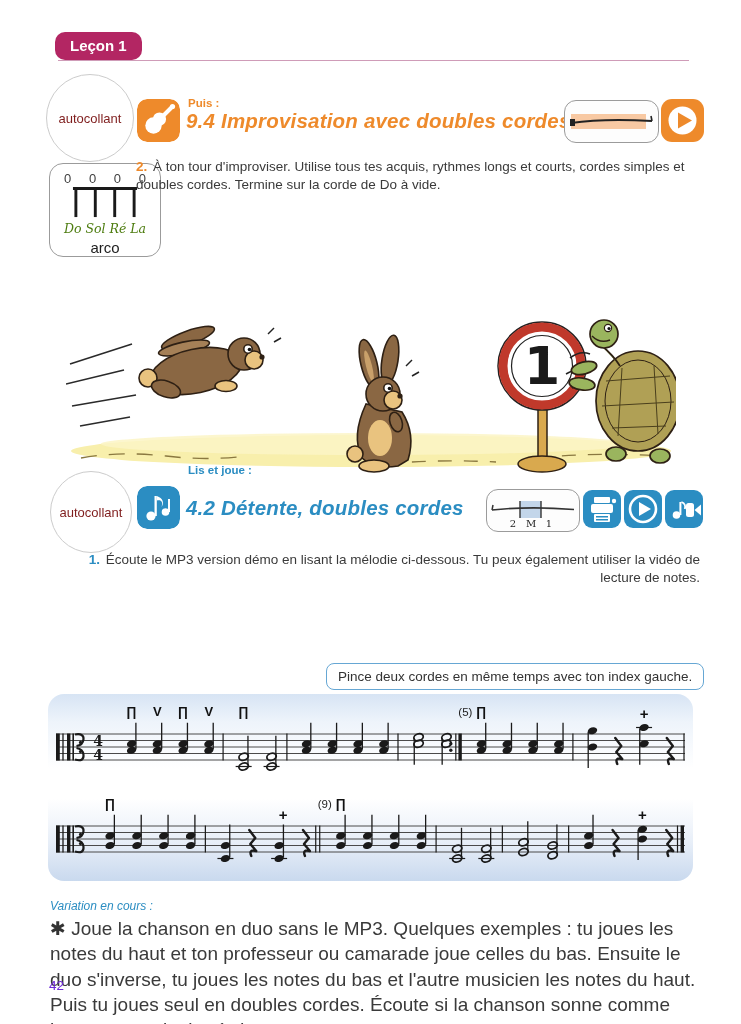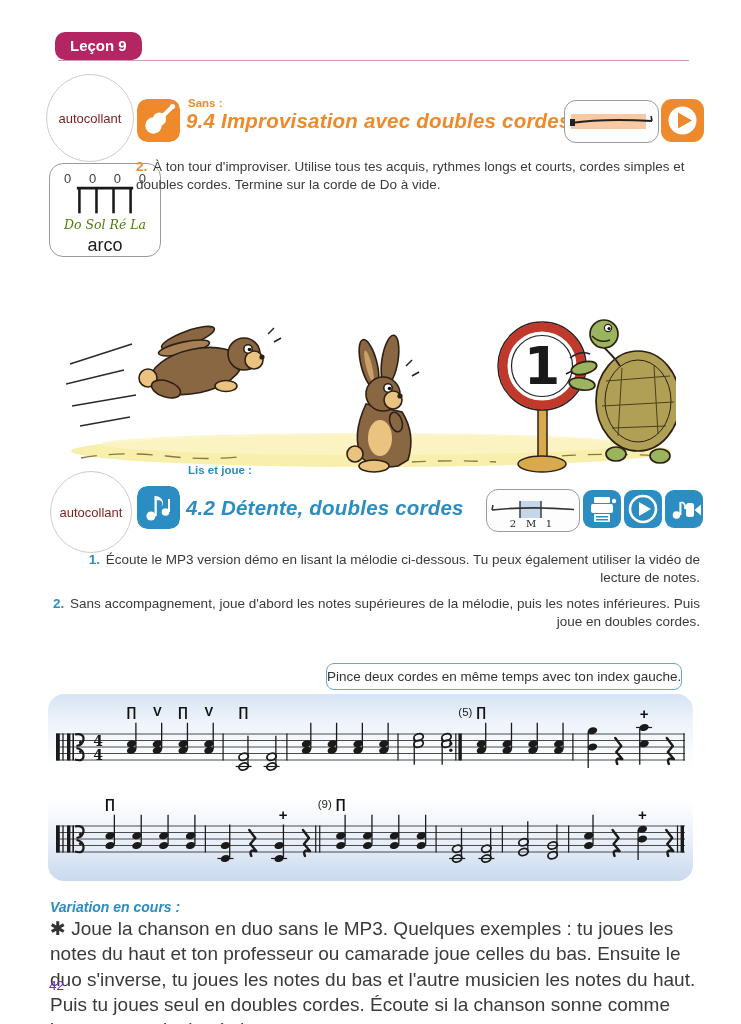--- a/index.html
+++ b/index.html
@@ -18,55 +18,55 @@
   .kicker{font-size:11.5px;font-weight:bold;}
   .sec-title{font-size:20.5px;font-weight:bold;font-style:italic;letter-spacing:.2px;white-space:nowrap;}
   .orange{color:#ee8a2b;}
   .blue{color:#2b8dc2;}
   .media-box{border:1.6px solid #9b9b9b;border-radius:12px;background:#fdfdfd;}
   
   .strings-box{left:49px;top:163px;width:112px;height:94px;border:1.6px solid #9b9b9b;border-radius:14px;
         display:flex;flex-direction:column;align-items:center;padding-top:7px;box-sizing:border-box;background:#fff;}
   .fingers{font-size:13px;color:#404040;letter-spacing:7px;margin-left:7px;}
   .string-names{font-family:"DejaVu Serif",serif;font-style:italic;font-size:12.5px;color:#4d7c0f;margin-top:2px;}
-  .arco{font-size:18px;color:#1d1d1d;margin-top:3px;}
+  .arco{font-size:15px;color:#1d1d1d;margin-top:3px;}
   
   .steps{line-height:1.33;font-size:13.5px;}
   .step{margin-bottom:8px;}
   .step-num{font-weight:bold;margin-right:2px;}
   
   .callout{left:326px;top:663px;background:#fff;border:1.6px solid #66a7d4;border-radius:8px;
-        padding:5px 0;font-size:13.5px;color:#333;white-space:nowrap;}
+        padding:5px 11px;font-size:13.5px;color:#333;white-space:nowrap;}
   
   .music-block{left:48px;top:694px;width:645px;height:187px;border-radius:16px;
         background:linear-gradient(180deg,#d7e4f4 0%,#eef4fb 15%,#ffffff 40%,#ffffff 56%,#e7eef8 80%,#c9d9ee 100%);}
   .music-svg{position:absolute;left:8px;}
   
-  .var-title{left:50px;top:899px;font-size:14px;font-weight:bold;font-style:italic;}
+  .var-title{left:50px;top:899px;font-size:12px;font-weight:normal;font-style:italic;}
   .var-text{left:50px;top:916px;width:650px;font-size:19px;line-height:1.33;}
   .page-num{left:49px;top:978px;font-size:13.5px;color:#6d28d9;text-align:right;}
 </style>
 </head>
 <body>
 
 <div id="page">
 
-  <div class="abs lesson-badge">Leçon 9</div>
+  <div class="abs lesson-badge">Leçon 1</div>
   <div class="abs header-line"></div>
 
   <div class="abs sticker" style="left:46px;top:74px;width:86px;height:86px;">autocollant</div>
 
   <svg class="abs sq-icon" style="left:137px;top:99px;" viewBox="0 0 43 43">
     <rect x="0" y="0" width="43" height="43" rx="10" fill="#ee8a2b"></rect>
     <ellipse cx="16.5" cy="26.5" rx="8.2" ry="8.2" fill="#fff"></ellipse>
     <ellipse cx="22.5" cy="20" rx="6.6" ry="6.6" fill="#fff"></ellipse>
     <line x1="26" y1="17" x2="34.5" y2="8.5" stroke="#fff" stroke-width="4" stroke-linecap="round"></line>
     <circle cx="35.5" cy="7.5" r="2.6" fill="#fff"></circle>
   </svg>
-  <div class="abs kicker orange" style="left:188px;top:97px;">Sans :</div>
+  <div class="abs kicker orange" style="left:188px;top:97px;">Puis :</div>
   <div class="abs sec-title orange" style="left:186px;top:109px;">9.4 Improvisation avec doubles cordes</div>
 
   <svg class="abs media-box" style="left:564px;top:100px;" width="93" height="41" viewBox="0 0 93 41">
     <rect x="6" y="13" width="75" height="15" fill="#f5b27c" opacity="0.7"></rect>
     <rect x="5" y="18" width="5" height="7" fill="#222"></rect>
     <path d="M6 22 C 30 18.5, 60 18.5, 87 20" fill="none" stroke="#222" stroke-width="1.8"></path>
     <path d="M87 20 L86 15" stroke="#222" stroke-width="1.6"></path>
   </svg>
 
   <svg class="abs" style="left:661px;top:99px;" width="43" height="43" viewBox="0 0 43 43">
@@ -227,24 +227,20 @@
     <rect x="14.4" y="12" width="2" height="13" fill="#fff"></rect>
     <path d="M16.4 12 q5 2 3.4 7" fill="none" stroke="#fff" stroke-width="1.8"></path>
     <rect x="21" y="13" width="8" height="14" rx="2.5" fill="#fff"></rect>
     <polygon points="36,14.5 29.5,20 36,25.5" fill="#fff"></polygon>
   </svg>
 
   <div class="abs steps" style="left:50px;top:551px;width:650px;text-align:right;">
     <div class="step">
       <span class="step-num blue">1.</span>
       <span>Écoute le MP3 version démo en lisant la mélodie ci-dessous. Tu peux également utiliser la vidéo de lecture de notes.</span>
-    </div>
-    <div class="step">
-      <span class="step-num blue">2.</span>
-      <span>Sans accompagnement, joue d'abord les notes supérieures de la mélodie, puis les notes inférieures. Puis joue en doubles cordes.</span>
     </div>
   </div>
 
   <div class="abs callout">Pince deux cordes en même temps avec ton index gauche.</div>
   <svg class="abs" style="left:628px;top:692px;" width="26" height="26" viewBox="0 0 26 26">
     <line x1="7" y1="3" x2="11.5" y2="12.5" stroke="#5b9fd4" stroke-width="2.2"></line>
     <polygon points="15,19 8.6,13.4 13.8,10.6" fill="#5b9fd4"></polygon>
   </svg>
 
   <div class="abs music-block">

